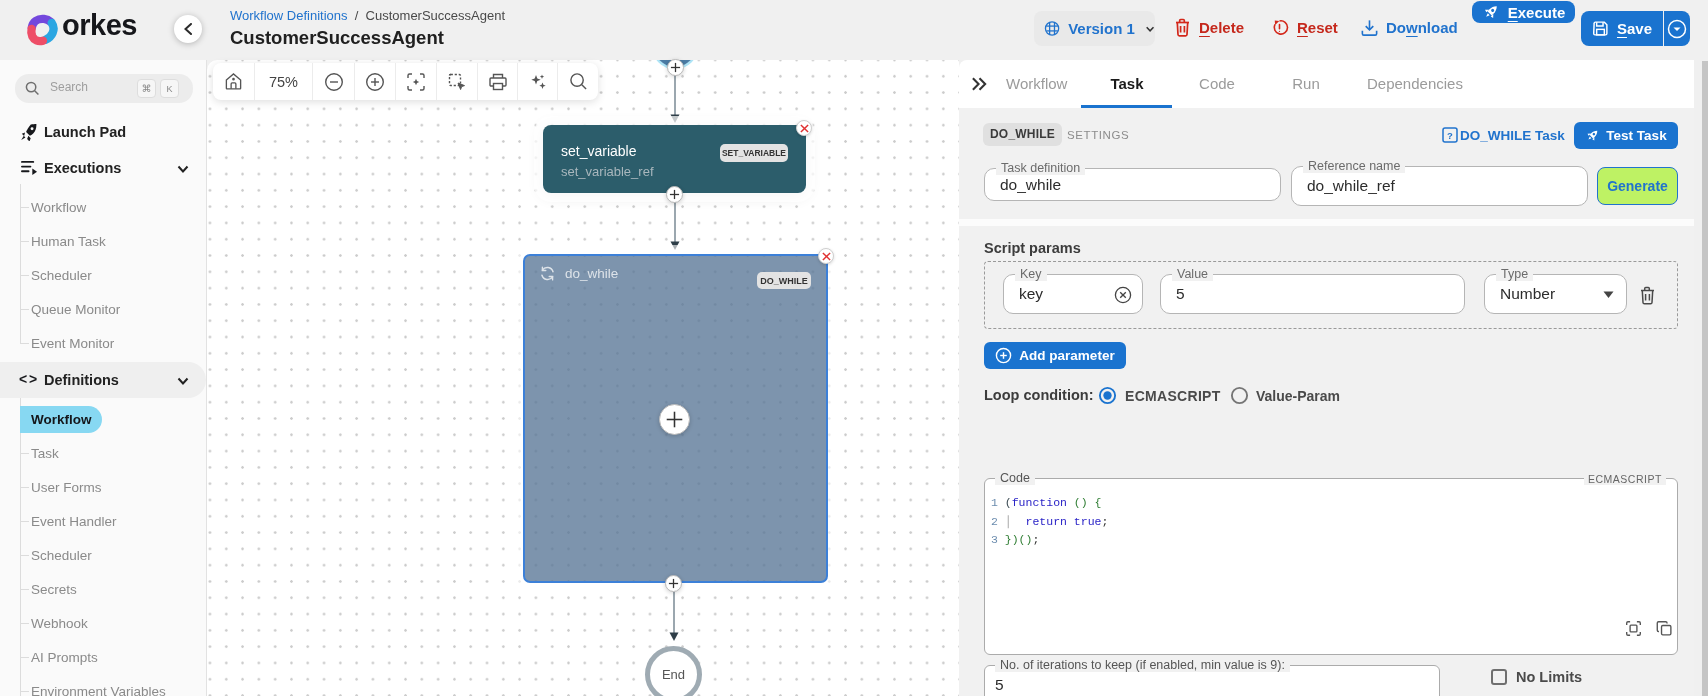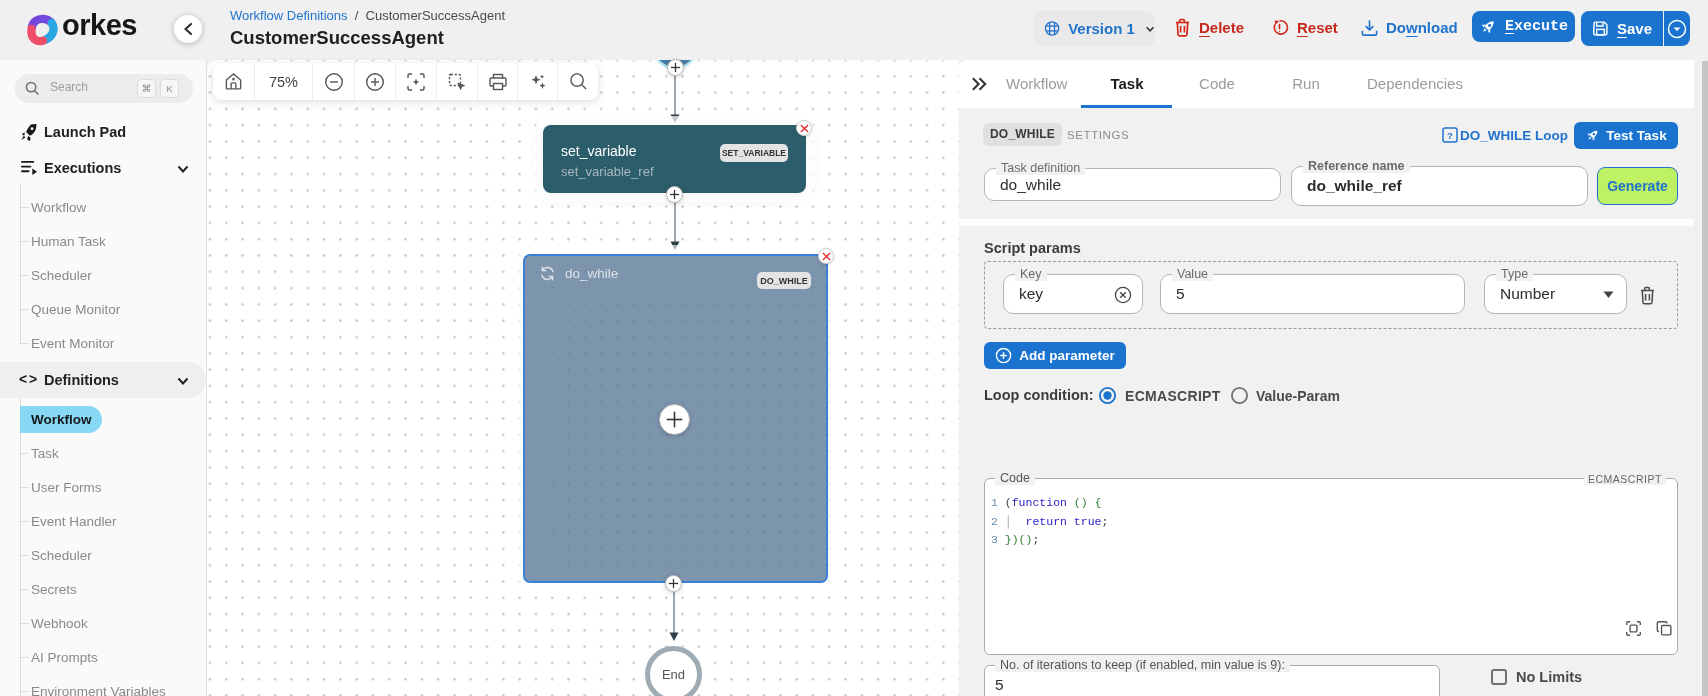--- a/index.html
+++ b/index.html
@@ -118,21 +118,21 @@
     <span><span class="u">R</span>eset</span>
   </div>
   <div class="abs hbtn blu" style="left:1360px; top:18px;">
     <svg width="19" height="19" viewBox="0 0 20 20" fill="none" stroke="#2173cd" stroke-width="1.7">
       <path d="M10 2.5 v9.5"></path>
       <path d="M6 8.5 l4 4 4,-4"></path>
       <path d="M2.5 13.5 v3 a1.5 1.5 0 0 0 1.5,1.5 h12 a1.5 1.5 0 0 0 1.5,-1.5 v-3"></path>
     </svg>
     <span>Do<span class="u">w</span>nload</span>
   </div>
-  <div class="abs bluebtn" style="left:1472px; top:11px; width:103px; height:31px;font-family:Liberation Mono, monospace;">
+  <div class="abs bluebtn" style="left:1472px; top:1px; width:103px; height:22px;">
     <svg width="18" height="18" viewBox="0 0 20 20" fill="#fff">
       <g transform="rotate(45 10 10)">
         <path d="M10 1 C12.3 3.2 13.4 6.2 13.4 9.5 L13.4 12.2 L6.6 12.2 L6.6 9.5 C6.6 6.2 7.7 3.2 10 1 Z"></path>
         <circle cx="10" cy="7.4" r="1.7" fill="#1a73cf"></circle>
         <path d="M6.6 9.8 L3.6 13 L6.6 13.8 Z"></path>
         <path d="M13.4 9.8 L16.4 13 L13.4 13.8 Z"></path>
         <path d="M8.5 13.6 L10 17.6 L11.5 13.6 Z"></path>
       </g>
     </svg>
     <span><span class="u">E</span>xecute</span>
@@ -364,39 +364,39 @@
       <div class="tab" style="left:408px; width:88px;">Dependencies</div>
       <div style="position:absolute; left:122px; top:45px; width:91px; height:3px; background:#1a73cf;"></div>
     </div>
 
     <div style="position:absolute; left:24px; top:63px; height:23px; background:#e0e0e0; border-radius:6px; font-size:12px; font-weight:bold; color:#3a3a3a; letter-spacing:0.2px; line-height:23px; padding:0 7px;">DO_WHILE</div>
     <div style="position:absolute; left:108px; top:69px; font-size:11.5px; color:#8c8c8c; letter-spacing:0.6px;">SETTINGS</div>
     <svg style="position:absolute; left:483px; top:67px;" width="16" height="16" viewBox="0 0 16 16" fill="none" stroke="#2173cd" stroke-width="1.5">
       <rect x="1" y="1" width="14" height="14" rx="2"></rect>
       <text x="8" y="11.5" font-size="9.5" font-weight="bold" fill="#2173cd" stroke="none" text-anchor="middle">?</text>
     </svg>
-    <div style="position:absolute; left:501px; top:68px; font-size:13.5px; font-weight:bold; color:#2173cd;">DO_WHILE Loop</div>
+    <div style="position:absolute; left:501px; top:68px; font-size:13.5px; font-weight:bold; color:#2173cd;">DO_WHILE Task</div>
     <div class="bluebtn" style="position:absolute; left:615px; top:62px; width:104px; height:27px; border-radius:6px; font-size:13.5px; gap:6px;">
       <svg width="15" height="15" viewBox="0 0 20 20" fill="#fff">
         <g transform="rotate(45 10 10)">
           <path d="M10 1 C12.3 3.2 13.4 6.2 13.4 9.5 L13.4 12.2 L6.6 12.2 L6.6 9.5 C6.6 6.2 7.7 3.2 10 1 Z"></path>
           <circle cx="10" cy="7.4" r="1.7" fill="#1a73cf"></circle>
           <path d="M6.6 9.8 L3.6 13 L6.6 13.8 Z"></path>
           <path d="M13.4 9.8 L16.4 13 L13.4 13.8 Z"></path>
           <path d="M8.5 13.6 L10 17.6 L11.5 13.6 Z"></path>
         </g>
       </svg>
       <span>Test Task</span>
     </div>
 
     <div class="field" style="left:25px; top:108px; width:297px; height:33px;">
       <span class="flabel">Task definition</span>
       <span class="fval">do_while</span>
     </div>
-    <div class="field" style="left:332px; top:106px; width:297px; height:40px;font-weight:bold;">
+    <div class="field" style="left:332px; top:106px; width:297px; height:40px;">
       <span class="flabel">Reference name</span>
       <span class="fval">do_while_ref</span>
     </div>
     <div style="position:absolute; left:638px; top:107px; width:81px; height:38px; background:#bef264; border:1px solid #2173cd; border-radius:8px; color:#2173cd; font-size:14px; font-weight:bold; text-align:center; line-height:36px;">Generate</div>
 
     <div id="gap1"></div>
 
     <div style="position:absolute; left:25px; top:180px; font-size:14.5px; font-weight:bold; color:#3c3c3c;">Script params</div>
     <div style="position:absolute; left:25px; top:201px; width:694px; height:68px; border:1px dashed #9a9a9a; border-radius:4px;"></div>
     <div class="field" style="left:44px; top:214px; width:140px; height:40px;">

